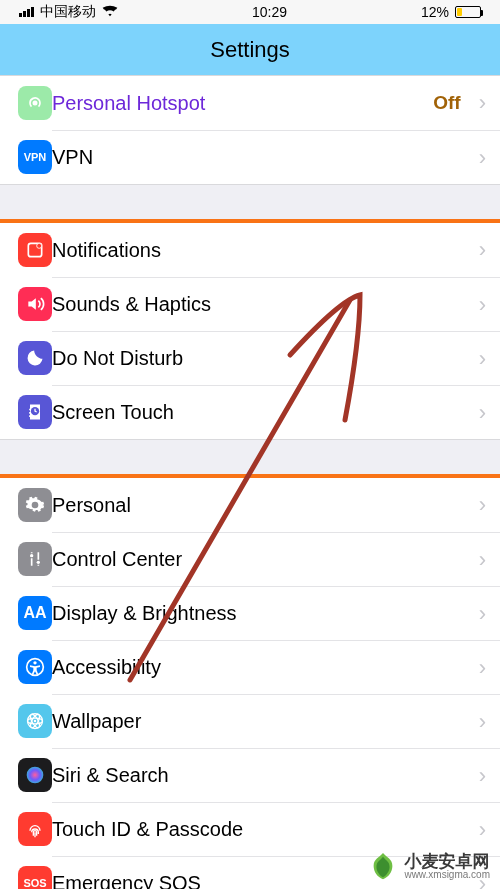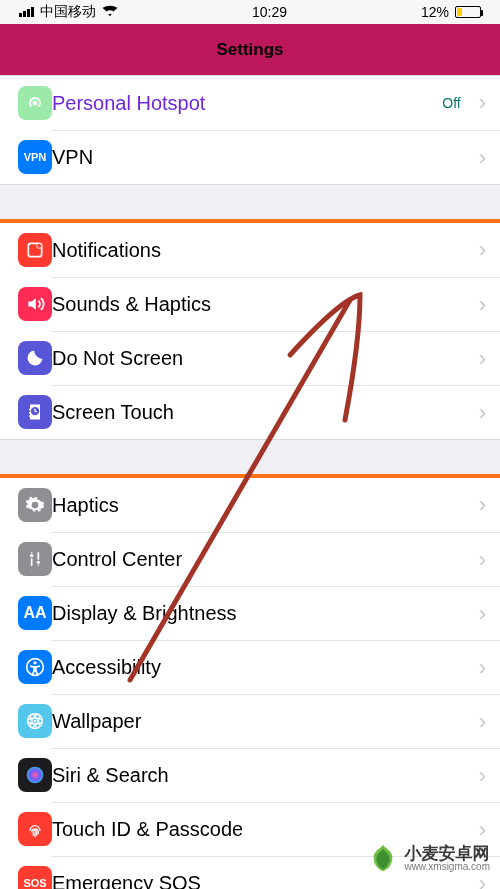--- a/index.html
+++ b/index.html
@@ -40,22 +40,22 @@
     background:#000; border-radius:0 1px 1px 0;
   }
   .battery .level{
     position:absolute; left:1px; top:1px; bottom:1px;
     background:#ffcc00; border-radius:1px;
   }
   
   .nav-title {
     height: 52px;
     display:flex; align-items:center; justify-content:center;
-    font-size: 17px; font-weight:700;
-    background:#be185d;
+    font-size: 22px; font-weight:400;
+    background:#7dd3fc;
     border-bottom:1px solid #d9d9dc;
   }
   
   .scroll {
     height: calc(889px - 24px - 52px);
     overflow: hidden;
     background:#efeff4;
   }
   .group { background:#fff; border-top:4px solid #f97316; border-bottom:1px solid #d9d9dc; margin-bottom:34px; }
   .group:first-child { margin-top:0; border-top:none; }
@@ -76,32 +76,32 @@
     width:34px; height:34px; border-radius:8px;
     display:flex; align-items:center; justify-content:center;
     flex-shrink:0;
     color:#fff;
   }
   .icon-tile svg { width:20px; height:20px; }
   .label {
     font-size:20px; color:#000; flex:1;
   }
   .value {
-    font-size:14px; color:#0f766e;
+    font-size:19px; color:#a16207;font-weight:bold;
   }
   .chevron {
     color:#c7c7cc; font-size:22px; padding-left:6px;
   }
   
   .arrow-overlay {
     position:absolute; left:0; top:0; width:500px; height:889px; pointer-events:none;
   }
   
   .watermark {
-    position:absolute; right:10px; bottom:16px;
+    position:absolute; right:10px; bottom:8px;
     display:flex; align-items:center; gap:6px;
     font-size:17px; font-weight:600; color:#3a3a3a;
   }
   .watermark .wm-ico {
     width:30px; height:30px; display:inline-block;
   }
 </style>
 </head>
 <body>
 
@@ -178,21 +178,21 @@
           <span class="chevron">›</span>
         </div>
       </div>
       <div class="row">
         <div class="icon-tile" style="background: rgb(88, 86, 214);">
           <svg viewBox="0 0 24 24">
             <path fill="#fff" d="M21 13A9 9 0 1 1 11 3c0 5 5 10 10 10z"></path>
           </svg>
         </div>
         <div class="row-inner">
-          <span class="label">Do Not Screen</span>
+          <span class="label">Do Not Disturb</span>
           <span class="chevron">›</span>
         </div>
       </div>
       <div class="row">
         <div class="icon-tile" style="background: rgb(88, 86, 214);">
           <svg viewBox="0 0 24 24">
             <path fill="#fff" d="M6 3h12v18H6zM5 8h2v2H5zm0 4h2v2H5zm0 4h2v2H5z"></path>
             <path fill="#5856d6" d="M12 6a5 5 0 1 1 0 10 5 5 0 0 1 0-10z"></path>
             <path stroke="#fff" stroke-width="1.5" fill="none" d="M12 8v3l2 1"></path>
           </svg>
@@ -204,21 +204,21 @@
       </div>
     </div>
     <div class="group">
       <div class="row">
         <div class="icon-tile" style="background: rgb(142, 142, 147);">
           <svg viewBox="0 0 24 24">
             <path fill="#fff" d="M12 8a4 4 0 1 0 0 8 4 4 0 0 0 0-8zm9 4l2 1-1 3-2-.5a8 8 0 0 1-1.5 1.5l.5 2-3 1-1-2h-2l-1 2-3-1 .5-2A8 8 0 0 1 4 15.5L2 16l-1-3 2-1v-2L1 9l1-3 2 .5A8 8 0 0 1 5.5 5L5 3l3-1 1 2h2l1-2 3 1-.5 2A8 8 0 0 1 20 8.5l2-.5 1 3-2 1z"></path>
           </svg>
         </div>
         <div class="row-inner">
-          <span class="label">Haptics</span>
+          <span class="label">Personal</span>
           <span class="chevron">›</span>
         </div>
       </div>
       <div class="row">
         <div class="icon-tile" style="background: rgb(142, 142, 147);">
           <svg viewBox="0 0 24 24">
             <circle cx="8" cy="8" r="2" fill="#fff"></circle>
             <path stroke="#fff" stroke-width="2" d="M8 4v1M8 11v9"></path>
             <circle cx="16" cy="16" r="2" fill="#fff"></circle>
             <path stroke="#fff" stroke-width="2" d="M16 4v9M16 19v1"></path>

